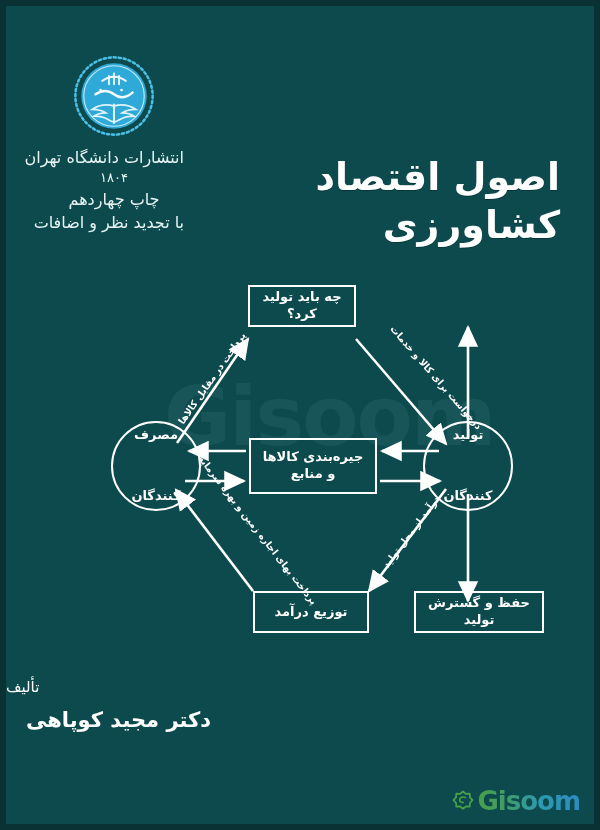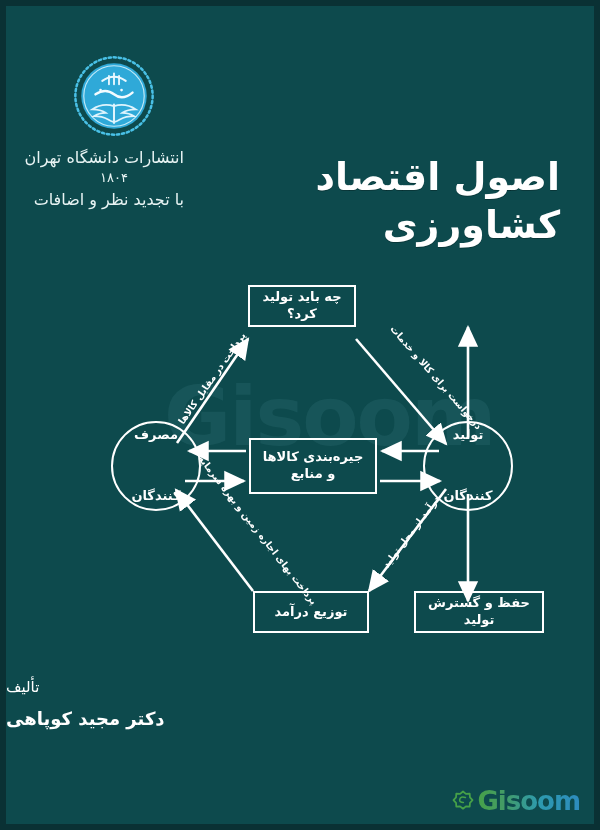--- a/index.html
+++ b/index.html
@@ -128,21 +128,21 @@
   
   #author{
     position:absolute;
     left:0; right:0; top:672px;
     text-align:left;
     direction:rtl;
     color:#ffffff;
     font-family:"DejaVu Sans", sans-serif;
   }
   #author .by{font-size:15px;font-weight:normal;margin-bottom:12px;}
-  #author .name{font-size:18px;font-weight:bold;}
+  #author .name{font-size:21px;font-weight:bold;margin-left:20px;}
 </style>
 </head>
 <body>
 
 <div id="cover">
 
   <div class="wm-center">Gisoom</div>
 
   <div id="pub">
     <svg class="logo" width="84" height="84" viewBox="0 0 100 100">
@@ -155,20 +155,21 @@
       <path d="M28 48 Q40 40 50 48 Q60 56 72 46" fill="none" stroke="#f2fbff" stroke-width="3" stroke-linecap="round"></path>
       <circle cx="34" cy="43" r="1.6" fill="#f2fbff"></circle>
       <circle cx="59" cy="43" r="1.6" fill="#f2fbff"></circle>
 
       <path d="M50 62 Q36 58 24 66 Q34 66 40 70 Q32 70 26 74 Q36 74 43 78 Q46 80 50 81" fill="none" stroke="#dff4fd" stroke-width="2.1" stroke-linecap="round"></path>
       <path d="M50 62 Q64 58 76 66 Q66 66 60 70 Q68 70 74 74 Q64 74 57 78 Q54 80 50 81" fill="none" stroke="#dff4fd" stroke-width="2.1" stroke-linecap="round"></path>
       <path d="M50 60 L50 82" stroke="#dff4fd" stroke-width="2.4" stroke-linecap="round"></path>
     </svg>
     <div class="line">انتشارات دانشگاه تهران</div>
     <div class="line big">۱۸۰۴</div>
+    <div class="line">چاپ چهاردهم</div>
     <div class="line">با تجدید نظر و اضافات</div>
   </div>
 
   <div id="title">اصول اقتصاد کشاورزی</div>
 
   <div id="diagram">
 
     <svg width="600" height="400">
       <defs>
         <marker id="ah" markerWidth="9" markerHeight="9" refX="7.6" refY="4.5" orient="auto" markerUnits="strokeWidth">

